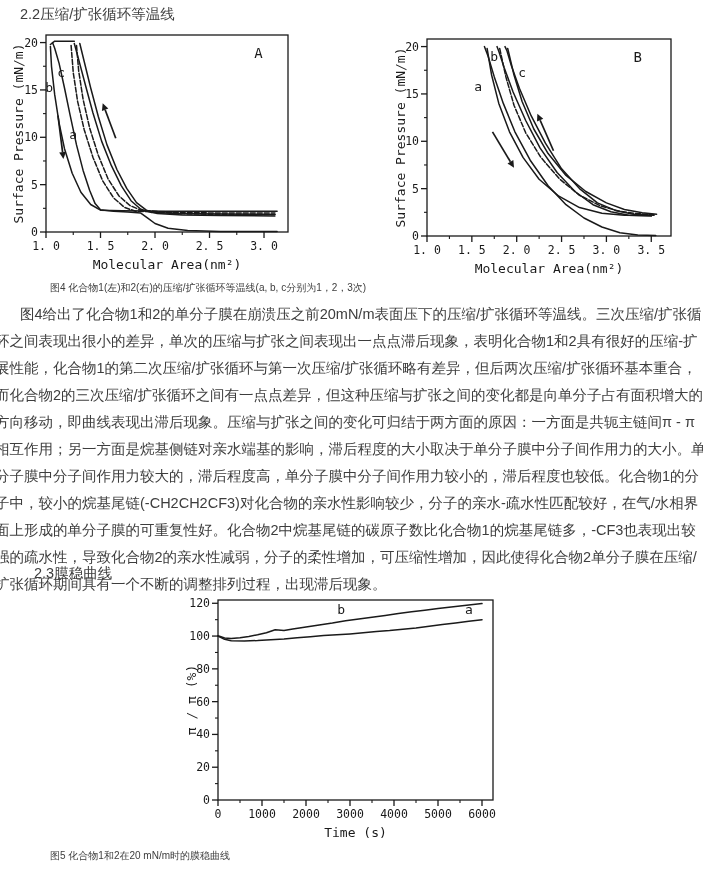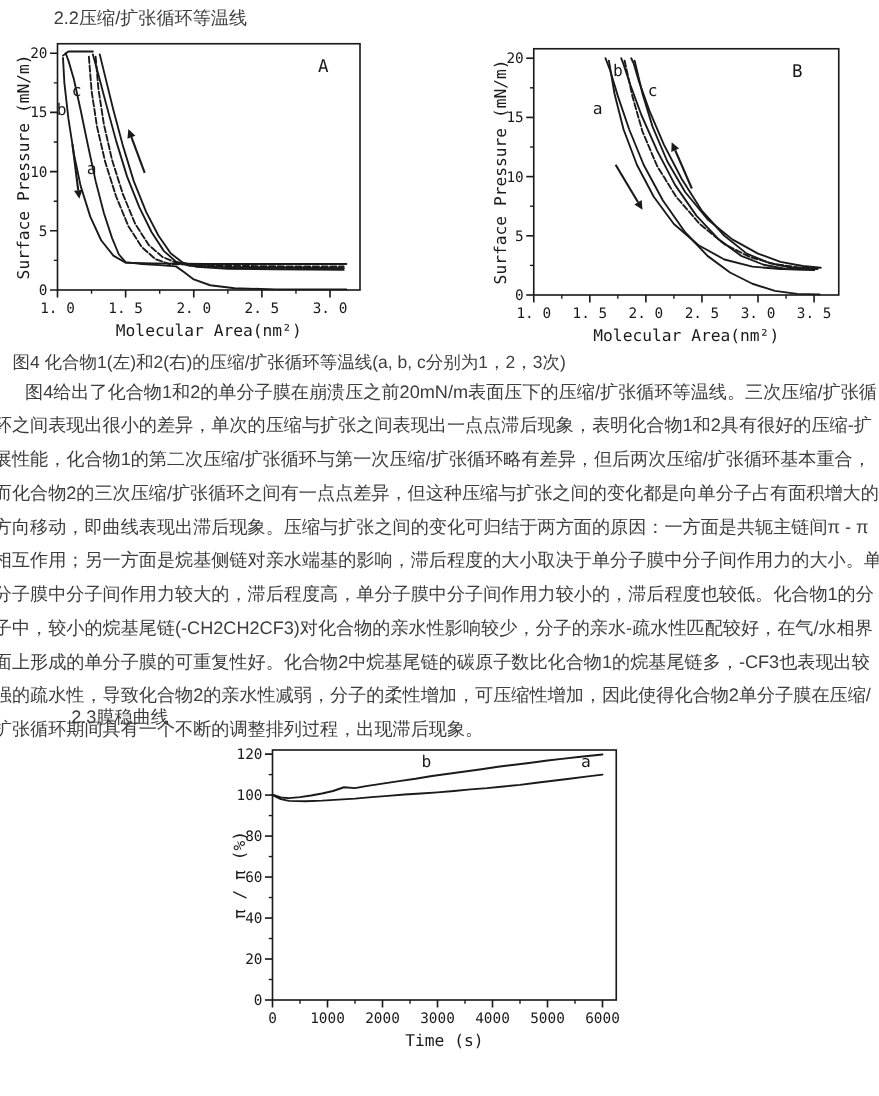--- a/index.html
+++ b/index.html
@@ -1,19 +1,19 @@
 <!DOCTYPE html>
 <html><head>
 <meta charset="utf-8">
 <style>
   html,body{margin:0;padding:0;background:#ffffff;}
   .page{position:relative;width:703px;height:877px;overflow:hidden;background:#ffffff;
         font-family:"Liberation Sans","DejaVu Sans",sans-serif;color:#3d3d3d;}
-  .sec-title{position:absolute;font-size:14.5px;white-space:nowrap;margin-left:23px;}
-  .caption{position:absolute;font-size:14px;white-space:nowrap;}
+  .sec-title{position:absolute;font-size:14.5px;white-space:nowrap;}
+  .caption{position:absolute;font-size:10px;white-space:nowrap;margin-left:40px;}
   .para{position:absolute;font-size:14.5px;line-height:27px;text-indent:25px;}
   figure.chart{position:absolute;margin:0;padding:0;}
   figure.chart svg{display:block;}
   .ct{font-family:"DejaVu Sans Mono","Liberation Mono",monospace;}
 </style>
 </head>
 <body>
 
 <div class="page">
   <div class="sec-title" style="left:20px;top:5px;">2.2压缩/扩张循环等温线</div>
@@ -173,13 +173,14 @@
         <text x="27" y="17.278688524590166" text-anchor="end" fill="#1a1a1a" font-size="11.5px" class="ct">120</text>
         <path d="M35.0 46.1 L41.6 49.3 L48.2 50.7 L61.4 51.0 L74.6 50.5 L87.8 49.7 L101.0 48.9 L114.2 47.7 L127.4 46.7 L140.6 45.6 L153.8 44.8 L167.0 43.9 L180.2 42.8 L193.4 41.5 L206.6 40.5 L219.8 39.2 L233.0 37.9 L246.2 36.2 L259.4 34.6 L272.6 33.0 L285.8 31.3 L299.0 29.7" fill="none" stroke="#1a1a1a" stroke-width="1.5" stroke-linejoin="round" stroke-linecap="round"></path>
         <path d="M35.0 45.7 L41.6 48.0 L48.2 48.5 L57.0 47.7 L65.8 46.4 L74.6 44.8 L83.4 42.8 L92.2 39.8 L101.0 40.5 L109.8 38.9 L123.0 36.9 L136.2 34.9 L149.4 33.0 L162.6 30.8 L175.8 29.0 L189.0 27.2 L202.2 25.4 L215.4 23.4 L228.6 21.8 L241.8 20.2 L255.0 18.4 L268.2 16.9 L281.4 15.4 L299.0 13.6" fill="none" stroke="#1a1a1a" stroke-width="1.5" stroke-linejoin="round" stroke-linecap="round"></path>
         <text x="158.2" y="23.934426229508205" fill="#1a1a1a" class="ct" font-size="13px" text-anchor="middle">b</text>
         <text x="285.8" y="23.934426229508205" fill="#1a1a1a" class="ct" font-size="13px" text-anchor="middle">a</text>
         <text x="172.5" y="247" text-anchor="middle" fill="#1a1a1a" font-size="13px" class="ct">Time (s)</text>
         <text x="13" y="110" text-anchor="middle" fill="#1a1a1a" font-size="13px" class="ct" transform="rotate(-90 13 110)">π / π (%)</text>
       </svg>
     </figure>
 
+  <div class="caption" style="left:10px;top:849px;">图5 化合物1和2在20 mN/m时的膜稳曲线</div>
 </div>
 
 </body></html>

